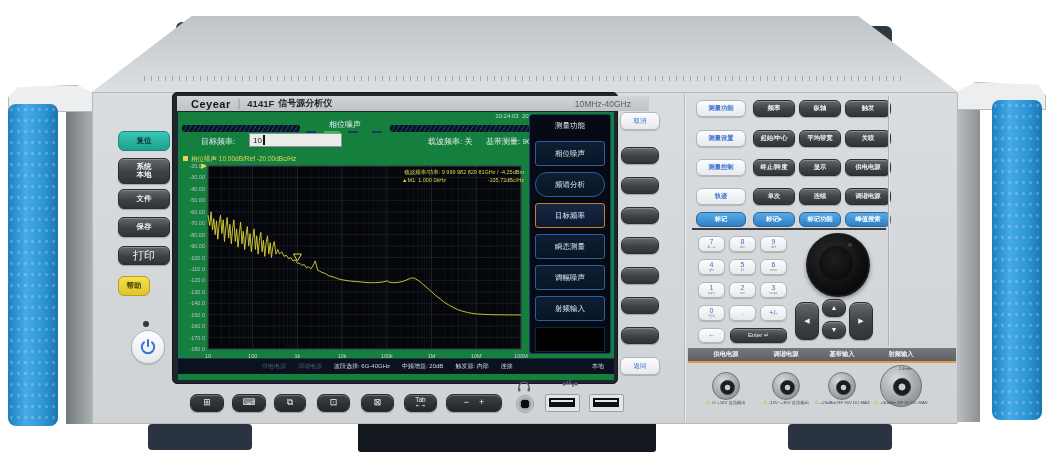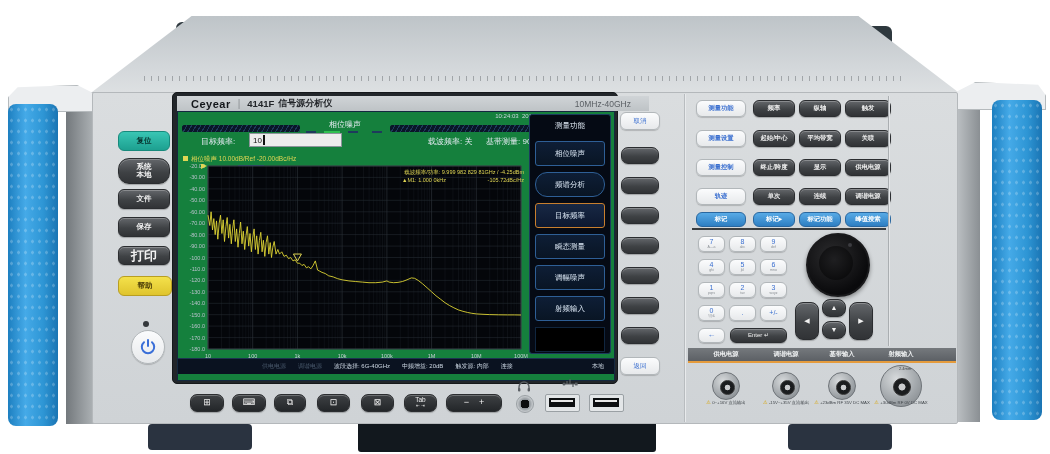--- a/index.html
+++ b/index.html
@@ -39,34 +39,34 @@
   <div class="abs" style="left:788px;top:424px;width:104px;height:26px;background:#2a3340;border-radius:4px;"></div>
   <div class="abs" style="left:358px;top:420px;width:298px;height:32px;background:#12181e;border-radius:3px;"></div>
 
   <div class="abs" style="left:92px;top:92px;width:866px;height:332px;background:linear-gradient(180deg,#dadddf,#cfd3d6);border:1px solid #b4b8bb;border-radius:2px;box-sizing:border-box;"></div>
   <div class="abs" style="left:684px;top:94px;width:1px;height:328px;background:#b8bcbf;box-shadow:1px 0 0 #e8eaec;"></div>
 
   <div id="leftKeys">
       <div class="key k-teal" style="left: 118px; top: 131px; width: 52px; height: 20px; font-size: 7.5px; font-weight: bold;">
         <span class="lbl">复位</span>
       </div>
-      <div class="key k-dark" style="left: 118px; top: 158px; width: 52px; height: 26px; font-size: 7.5px; font-weight: bold; border-radius: 11px;">
+      <div class="key k-dark" style="left: 118px; top: 158px; width: 52px; height: 26px; font-size: 7.5px; font-weight: bold;">
         <span class="lbl">系统</span>
         <span class="lbl">本地</span>
       </div>
       <div class="key k-dark" style="left: 118px; top: 189px; width: 52px; height: 20px; font-size: 7.5px; font-weight: bold;">
         <span class="lbl">文件</span>
       </div>
       <div class="key k-dark" style="left: 118px; top: 217px; width: 52px; height: 20px; font-size: 7.5px; font-weight: bold;">
         <span class="lbl">保存</span>
       </div>
-      <div class="key k-dark" style="left: 118px; top: 246px; width: 52px; height: 19px; font-size: 13px; font-weight: bold;">
+      <div class="key k-dark" style="left: 118px; top: 246px; width: 52px; height: 19px; font-size: 11px; font-weight: normal;">
         <span class="lbl">打印</span>
       </div>
-      <div class="key k-yellow" style="left: 118px; top: 276px; width: 54px; height: 20px; font-size: 7.5px; font-weight: bold;">
+      <div class="key k-yellow" style="left: 118px; top: 276px; width: 32px; height: 20px; font-size: 7.5px; font-weight: bold;">
         <span class="lbl">帮助</span>
       </div>
     </div>
   <div class="abs" style="left:143px;top:321px;width:6px;height:6px;border-radius:50%;background:#34383b;"></div>
   <div class="abs key k-white" style="left:131px;top:330px;width:34px;height:34px;border-radius:50%;">
     <svg width="18" height="18" viewBox="0 0 18 18">
         <path d="M9 2 L9 8" stroke="#3a6fd8" stroke-width="2" fill="none" stroke-linecap="round"></path>
         <path d="M5 4.2 A6.2 6.2 0 1 0 13 4.2" stroke="#3a6fd8" stroke-width="2" fill="none" stroke-linecap="round"></path>
       </svg>
   </div>

